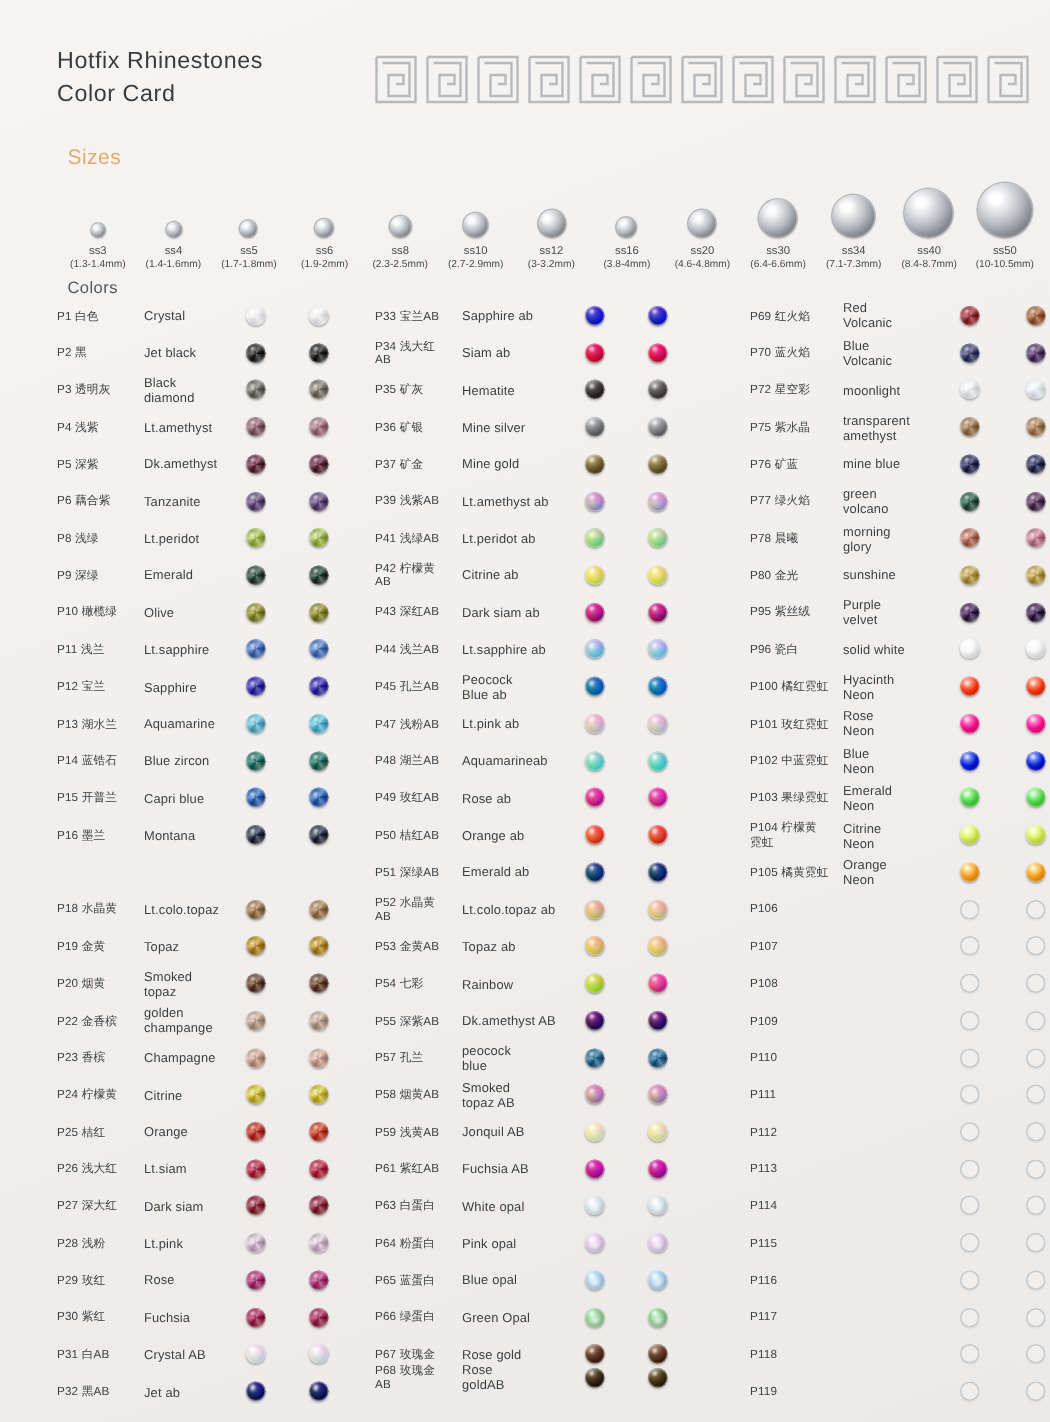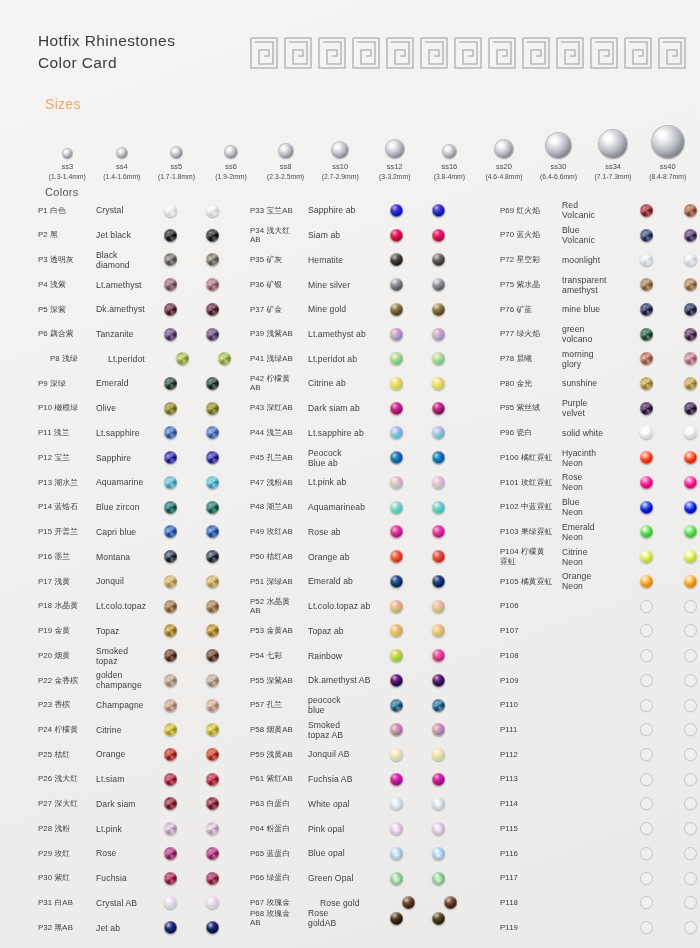--- a/index.html
+++ b/index.html
@@ -164,20 +164,27 @@
         <div class="size-name">ss34</div>
         <div class="size-mm">(7.1-7.3mm)</div>
       </div>
       <div class="size-cell">
         <div style="height: 40px; display: flex; align-items: flex-end;">
           <div class="size-stone" style="width: 32px; height: 32px;"></div>
         </div>
         <div class="size-name">ss40</div>
         <div class="size-mm">(8.4-8.7mm)</div>
       </div>
+      <div class="size-cell">
+        <div style="height: 40px; display: flex; align-items: flex-end;">
+          <div class="size-stone" style="width: 36px; height: 36px;"></div>
+        </div>
+        <div class="size-name">ss50</div>
+        <div class="size-mm">(10-10.5mm)</div>
+      </div>
     </div>
 
   <div class="sec-colors">Colors</div>
 
   <div class="cols">
     <div class="col col1">
         <div class="row" style="top: 0px; height: 24.7333px;">
           <div class="code" style="white-space: pre-line;">P1 白色</div>
           <div class="ename" style="white-space: pre-line;">Crystal</div>
           <div class="stones">
@@ -256,21 +263,21 @@
               <div class="facets" style="background: conic-gradient(from 30deg, rgba(255, 255, 255, 0.38), rgba(0, 0, 0, 0.22) 16%, rgba(255, 255, 255, 0.34) 33%, rgba(0, 0, 0, 0.2) 50%, rgba(255, 255, 255, 0.34) 66%, rgba(0, 0, 0, 0.22) 83%, rgba(255, 255, 255, 0.38));"></div>
               <div class="hl" style="left: 22%; top: 18%; width: 28%; height: 24%;"></div>
             </div>
             <div class="stone s2" style="width: 13px; height: 13px; margin-top: -6.5px; background: radial-gradient(circle at 36% 30%, rgb(142, 112, 168) 0%, rgb(90, 60, 116) 34%, rgb(44, 14, 70) 74%, rgb(12, 0, 38) 100%); box-shadow: rgba(255, 255, 255, 0.3) 0px 0px 0px 0.8px inset, rgba(0, 0, 0, 0.32) 0px 1px 1.6px;">
               <div class="facets" style="background: conic-gradient(from 30deg, rgba(255, 255, 255, 0.38), rgba(0, 0, 0, 0.22) 16%, rgba(255, 255, 255, 0.34) 33%, rgba(0, 0, 0, 0.2) 50%, rgba(255, 255, 255, 0.34) 66%, rgba(0, 0, 0, 0.22) 83%, rgba(255, 255, 255, 0.38));"></div>
               <div class="hl" style="left: 22%; top: 18%; width: 28%; height: 24%;"></div>
             </div>
           </div>
         </div>
         <div class="row" style="top: 148.4px; height: 24.7333px;">
-          <div class="code" style="white-space: pre-line; margin-left: 12px;">P8  浅绿</div>
+          <div class="code" style="white-space: pre-line;">P8  浅绿</div>
           <div class="ename" style="white-space: pre-line;">Lt.peridot</div>
           <div class="stones">
             <div class="stone s1" style="width: 13px; height: 13px; margin-top: -6.5px; background: radial-gradient(circle at 36% 30%, rgb(220, 246, 121) 0%, rgb(168, 194, 69) 34%, rgb(122, 148, 23) 74%, rgb(90, 116, 0) 100%); box-shadow: rgba(255, 255, 255, 0.3) 0px 0px 0px 0.8px inset, rgba(0, 0, 0, 0.32) 0px 1px 1.6px;">
               <div class="facets" style="background: conic-gradient(from 30deg, rgba(255, 255, 255, 0.38), rgba(0, 0, 0, 0.22) 16%, rgba(255, 255, 255, 0.34) 33%, rgba(0, 0, 0, 0.2) 50%, rgba(255, 255, 255, 0.34) 66%, rgba(0, 0, 0, 0.22) 83%, rgba(255, 255, 255, 0.38));"></div>
               <div class="hl" style="left: 22%; top: 18%; width: 28%; height: 24%;"></div>
             </div>
             <div class="stone s2" style="width: 13px; height: 13px; margin-top: -6.5px; background: radial-gradient(circle at 36% 30%, rgb(219, 246, 123) 0%, rgb(167, 194, 71) 34%, rgb(121, 148, 25) 74%, rgb(89, 116, 0) 100%); box-shadow: rgba(255, 255, 255, 0.3) 0px 0px 0px 0.8px inset, rgba(0, 0, 0, 0.32) 0px 1px 1.6px;">
               <div class="facets" style="background: conic-gradient(from 30deg, rgba(255, 255, 255, 0.38), rgba(0, 0, 0, 0.22) 16%, rgba(255, 255, 255, 0.34) 33%, rgba(0, 0, 0, 0.2) 50%, rgba(255, 255, 255, 0.34) 66%, rgba(0, 0, 0, 0.22) 83%, rgba(255, 255, 255, 0.38));"></div>
               <div class="hl" style="left: 22%; top: 18%; width: 28%; height: 24%;"></div>
             </div>
@@ -376,34 +383,20 @@
         </div>
         <div class="row" style="top: 346.267px; height: 24.7333px;">
           <div class="code" style="white-space: pre-line;">P16 墨兰</div>
           <div class="ename" style="white-space: pre-line;">Montana</div>
           <div class="stones">
             <div class="stone s1" style="width: 13px; height: 13px; margin-top: -6.5px; background: radial-gradient(circle at 36% 30%, rgb(70, 84, 112) 0%, rgb(18, 32, 60) 34%, rgb(0, 0, 14) 74%, rgb(0, 0, 0) 100%); box-shadow: rgba(255, 255, 255, 0.3) 0px 0px 0px 0.8px inset, rgba(0, 0, 0, 0.32) 0px 1px 1.6px;">
               <div class="facets" style="background: conic-gradient(from 30deg, rgba(255, 255, 255, 0.38), rgba(0, 0, 0, 0.22) 16%, rgba(255, 255, 255, 0.34) 33%, rgba(0, 0, 0, 0.2) 50%, rgba(255, 255, 255, 0.34) 66%, rgba(0, 0, 0, 0.22) 83%, rgba(255, 255, 255, 0.38));"></div>
               <div class="hl" style="left: 22%; top: 18%; width: 28%; height: 24%;"></div>
             </div>
             <div class="stone s2" style="width: 13px; height: 13px; margin-top: -6.5px; background: radial-gradient(circle at 36% 30%, rgb(69, 82, 108) 0%, rgb(17, 30, 56) 34%, rgb(0, 0, 10) 74%, rgb(0, 0, 0) 100%); box-shadow: rgba(255, 255, 255, 0.3) 0px 0px 0px 0.8px inset, rgba(0, 0, 0, 0.32) 0px 1px 1.6px;">
-              <div class="facets" style="background: conic-gradient(from 30deg, rgba(255, 255, 255, 0.38), rgba(0, 0, 0, 0.22) 16%, rgba(255, 255, 255, 0.34) 33%, rgba(0, 0, 0, 0.2) 50%, rgba(255, 255, 255, 0.34) 66%, rgba(0, 0, 0, 0.22) 83%, rgba(255, 255, 255, 0.38));"></div>
-              <div class="hl" style="left: 22%; top: 18%; width: 28%; height: 24%;"></div>
-            </div>
-          </div>
-        </div>
-        <div class="row" style="top: 371px; height: 24.7333px;">
-          <div class="code" style="white-space: pre-line;">P17 浅黄</div>
-          <div class="ename" style="white-space: pre-line;">Jonquil</div>
-          <div class="stones">
-            <div class="stone s1" style="width: 13px; height: 13px; margin-top: -6.5px; background: radial-gradient(circle at 36% 30%, rgb(255, 233, 140) 0%, rgb(217, 181, 88) 34%, rgb(171, 135, 42) 74%, rgb(139, 103, 10) 100%); box-shadow: rgba(255, 255, 255, 0.3) 0px 0px 0px 0.8px inset, rgba(0, 0, 0, 0.32) 0px 1px 1.6px;">
-              <div class="facets" style="background: conic-gradient(from 30deg, rgba(255, 255, 255, 0.38), rgba(0, 0, 0, 0.22) 16%, rgba(255, 255, 255, 0.34) 33%, rgba(0, 0, 0, 0.2) 50%, rgba(255, 255, 255, 0.34) 66%, rgba(0, 0, 0, 0.22) 83%, rgba(255, 255, 255, 0.38));"></div>
-              <div class="hl" style="left: 22%; top: 18%; width: 28%; height: 24%;"></div>
-            </div>
-            <div class="stone s2" style="width: 13px; height: 13px; margin-top: -6.5px; background: radial-gradient(circle at 36% 30%, rgb(255, 232, 141) 0%, rgb(216, 180, 89) 34%, rgb(170, 134, 43) 74%, rgb(138, 102, 11) 100%); box-shadow: rgba(255, 255, 255, 0.3) 0px 0px 0px 0.8px inset, rgba(0, 0, 0, 0.32) 0px 1px 1.6px;">
               <div class="facets" style="background: conic-gradient(from 30deg, rgba(255, 255, 255, 0.38), rgba(0, 0, 0, 0.22) 16%, rgba(255, 255, 255, 0.34) 33%, rgba(0, 0, 0, 0.2) 50%, rgba(255, 255, 255, 0.34) 66%, rgba(0, 0, 0, 0.22) 83%, rgba(255, 255, 255, 0.38));"></div>
               <div class="hl" style="left: 22%; top: 18%; width: 28%; height: 24%;"></div>
             </div>
           </div>
         </div>
         <div class="row" style="top: 395.733px; height: 24.7333px;">
           <div class="code" style="white-space: pre-line;">P18 水晶黄</div>
           <div class="ename" style="white-space: pre-line;">Lt.colo.topaz</div>
           <div class="stones">
             <div class="stone s1" style="width: 13px; height: 13px; margin-top: -6.5px; background: radial-gradient(circle at 36% 30%, rgb(212, 165, 115) 0%, rgb(160, 113, 63) 34%, rgb(114, 67, 17) 74%, rgb(82, 35, 0) 100%); box-shadow: rgba(255, 255, 255, 0.3) 0px 0px 0px 0.8px inset, rgba(0, 0, 0, 0.32) 0px 1px 1.6px;">
@@ -995,21 +988,21 @@
               <div class="hl" style="left: 22%; top: 18%; width: 28%; height: 24%;"></div>
             </div>
             <div class="stone s2" style="width: 13px; height: 13px; margin-top: -6.5px; background: radial-gradient(circle at 36% 30%, rgb(186, 250, 192) 0%, rgb(134, 198, 140) 34%, rgb(88, 152, 94) 74%, rgb(56, 120, 62) 100%); box-shadow: rgba(255, 255, 255, 0.3) 0px 0px 0px 0.8px inset, rgba(0, 0, 0, 0.32) 0px 1px 1.6px;">
               <div class="facets" style="background: radial-gradient(circle at 50% 62%, rgba(255, 255, 255, 0.75) 0%, rgba(255, 255, 255, 0.12) 46%, rgba(255, 255, 255, 0) 70%);"></div>
               <div class="hl" style="left: 22%; top: 18%; width: 28%; height: 24%;"></div>
             </div>
           </div>
         </div>
         <div class="row" style="top: 692.533px; height: 24.7333px;">
           <div class="code" style="white-space: pre-line;">P67 玫瑰金</div>
-          <div class="ename" style="white-space: pre-line; margin-left: 12px;">Rose gold</div>
+          <div class="ename" style="white-space: pre-line;">Rose gold</div>
           <div class="stones">
             <div class="stone s1" style="width: 13px; height: 13px; margin-top: -6.5px; background: radial-gradient(circle at 36% 30%, rgb(162, 120, 100) 0%, rgb(110, 68, 48) 34%, rgb(64, 22, 2) 74%, rgb(32, 0, 0) 100%); box-shadow: rgba(255, 255, 255, 0.3) 0px 0px 0px 0.8px inset, rgba(0, 0, 0, 0.32) 0px 1px 1.6px;">
               <div class="facets" style="background: linear-gradient(160deg, rgba(255, 255, 255, 0.5) 0%, rgba(255, 255, 255, 0) 40%, rgba(0, 0, 0, 0.35) 100%);"></div>
               <div class="hl" style="left: 22%; top: 18%; width: 28%; height: 24%;"></div>
             </div>
             <div class="stone s2" style="width: 13px; height: 13px; margin-top: -6.5px; background: radial-gradient(circle at 36% 30%, rgb(166, 123, 102) 0%, rgb(114, 71, 50) 34%, rgb(68, 25, 4) 74%, rgb(36, 0, 0) 100%); box-shadow: rgba(255, 255, 255, 0.3) 0px 0px 0px 0.8px inset, rgba(0, 0, 0, 0.32) 0px 1px 1.6px;">
               <div class="facets" style="background: linear-gradient(160deg, rgba(255, 255, 255, 0.5) 0%, rgba(255, 255, 255, 0) 40%, rgba(0, 0, 0, 0.35) 100%);"></div>
               <div class="hl" style="left: 22%; top: 18%; width: 28%; height: 24%;"></div>
             </div>
           </div>

